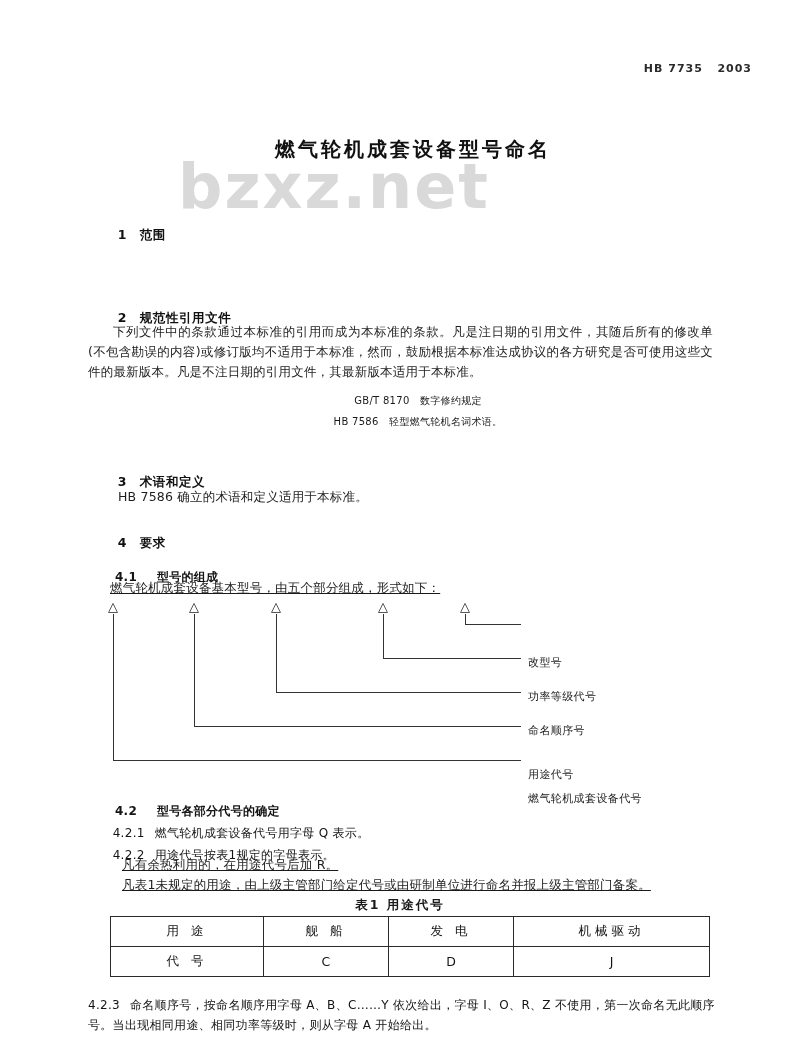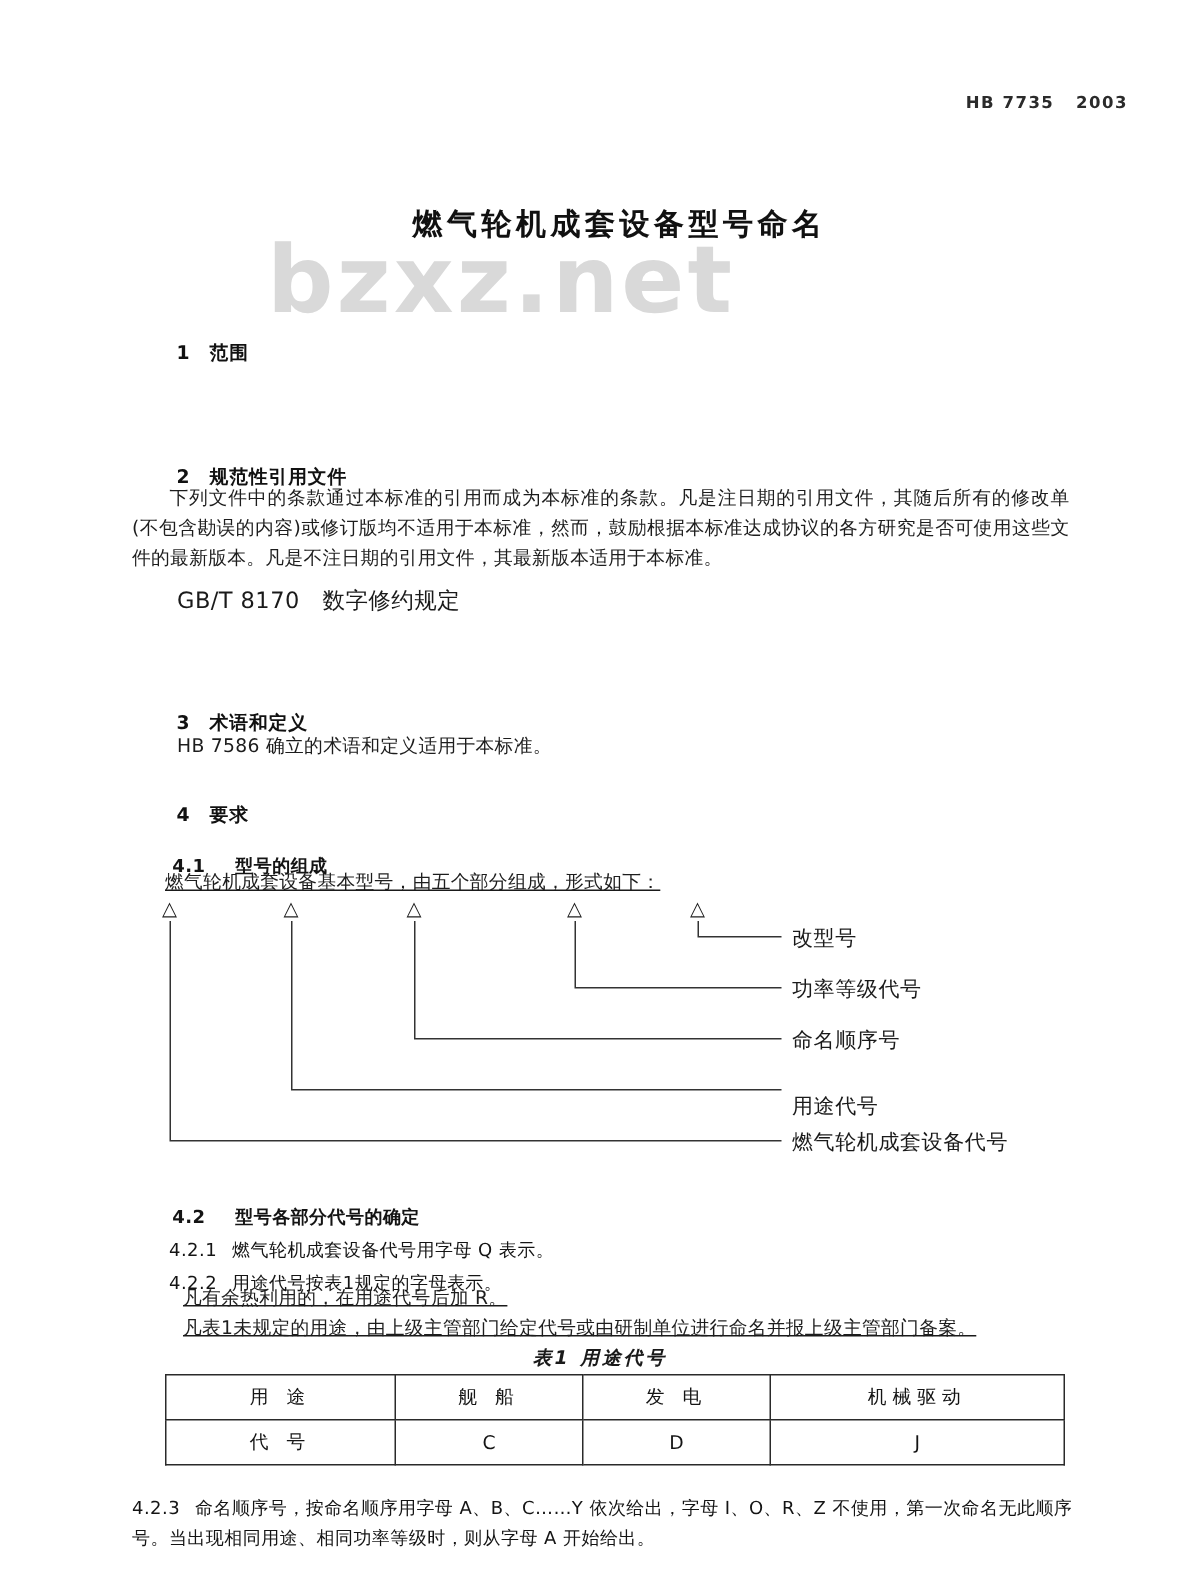--- a/index.html
+++ b/index.html
@@ -102,24 +102,25 @@
   .subsec {
     font-size: 12px;
     letter-spacing: .3px;
     color: #141414;
     white-space: pre;
   }
   .subsec.bold { font-weight: bold; }
   .subsec .n { display: inline-block; min-width: 42px; }
 
   .refline {
-    font-size: 15px;
+    font-size: 10px;
     line-height: 21px;
     letter-spacing: .3px;
     white-space: pre;
+    text-align: center;
   }
 
   
   .diagram {
     position: absolute;
     left: 108px;
     top: 600px;
     width: 600px;
     height: 175px;
   }
@@ -135,37 +136,37 @@
     width: 1px;
     background: #333;
   }
   .hline {
     position: absolute;
     height: 1px;
     background: #333;
   }
   .dlabel {
     position: absolute;
-    font-size: 14px;
+    font-size: 11px;
     letter-spacing: .4px;
     color: #1a1a1a;
     white-space: nowrap;
+    margin-top: 38px;
   }
 
   
   .tbl-cap {
     position: absolute;
     top: 897px;
     left: 0;
     width: 800px;
     text-align: center;
     font-size: 12.5px;
     font-weight: bold;
     letter-spacing: 2px;
-    font-style: italic;
   }
   table.usage {
     position: absolute;
     left: 110px;
     top: 916px;
     width: 600px;
     border-collapse: collapse;
     font-size: 12.5px;
   }
   table.usage td {
@@ -202,20 +203,21 @@
   <div class="blk" style="left:88px; top:295px; width:620px;">
     <div class="sec-head">
       <span class="sec-num">2</span><span>规范性引用文件</span>
     </div>
   </div>
   <div class="blk" style="left:88px; top:322px; width:625px;">
     <div class="para indent1">下列文件中的条款通过本标准的引用而成为本标准的条款。凡是注日期的引用文件，其随后所有的修改单(不包含勘误的内容)或修订版均不适用于本标准，然而，鼓励根据本标准达成协议的各方研究是否可使用这些文件的最新版本。凡是不注日期的引用文件，其最新版本适用于本标准。</div>
   </div>
   <div class="blk pad-l" style="left:88px; top:390px; width:600px;">
     <div class="refline">GB/T 8170   数字修约规定</div>
+    <div class="refline">HB 7586   轻型燃气轮机名词术语。</div>
   </div>
 
   <div class="blk" style="left:88px; top:459px; width:620px;">
     <div class="sec-head">
       <span class="sec-num">3</span><span>术语和定义</span>
     </div>
   </div>
   <div class="blk pad-l" style="left:88px; top:487px; width:600px;">
     <div class="para">HB 7586 确立的术语和定义适用于本标准。</div>
   </div>

